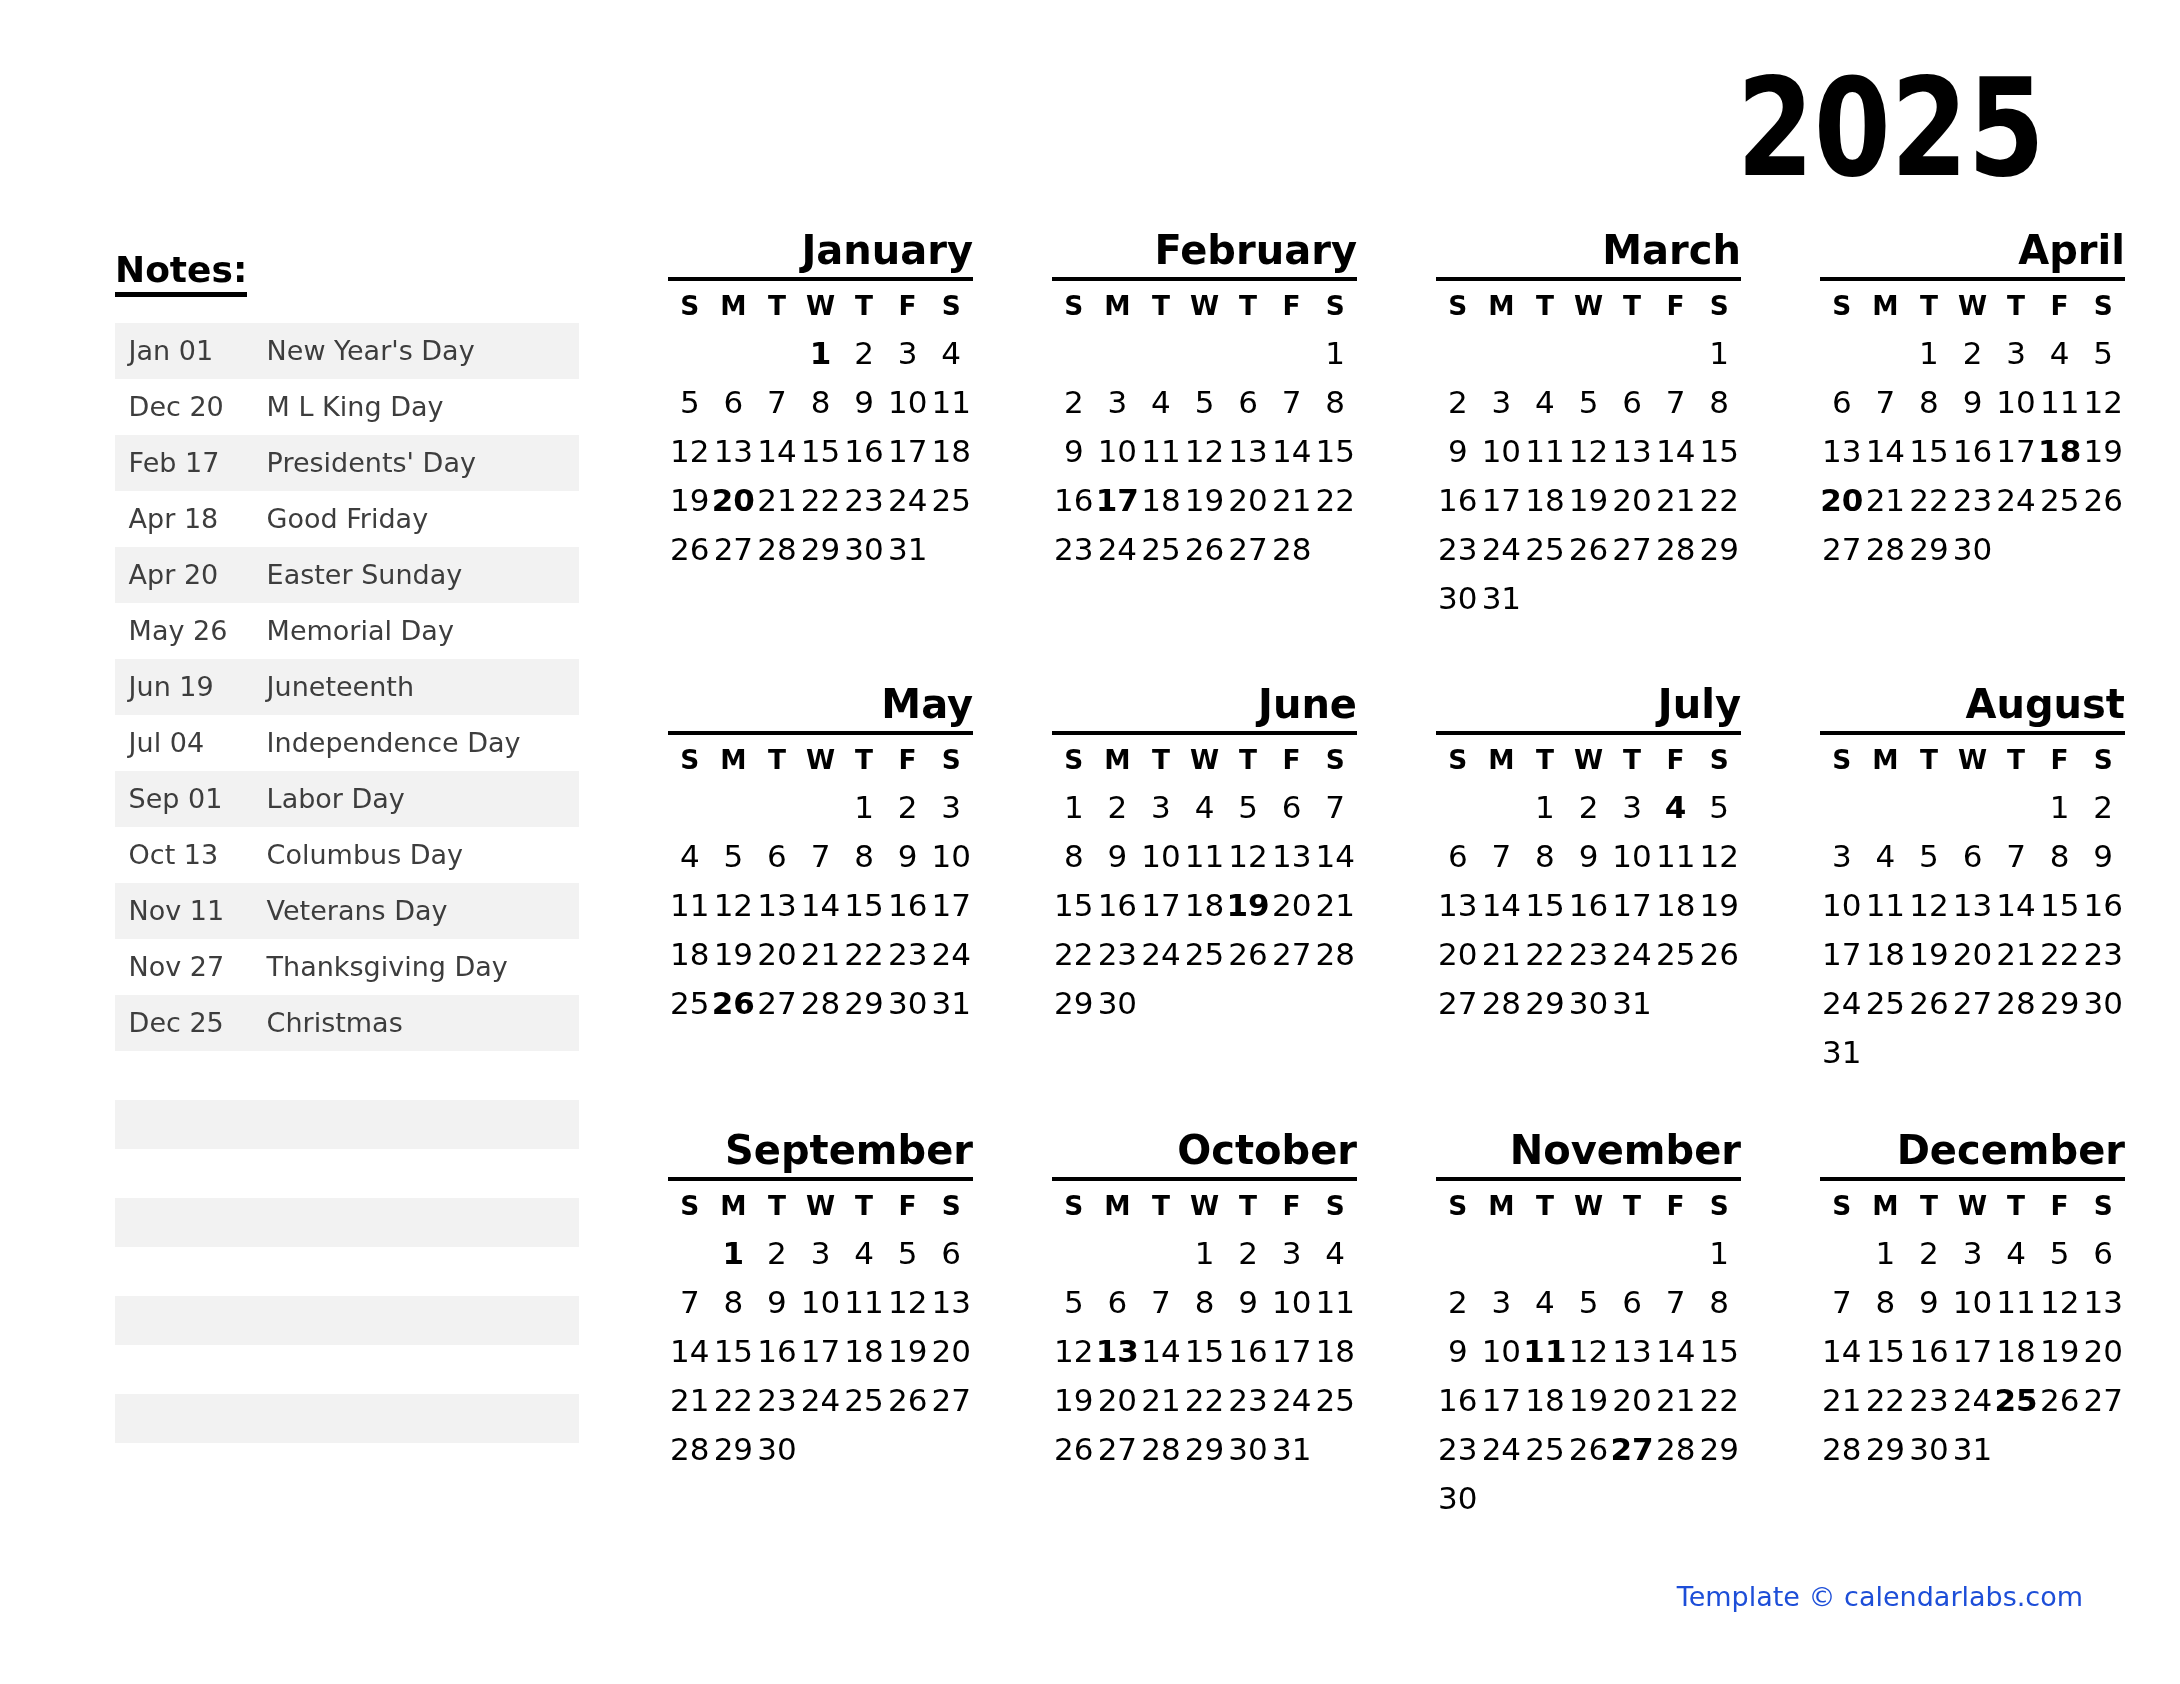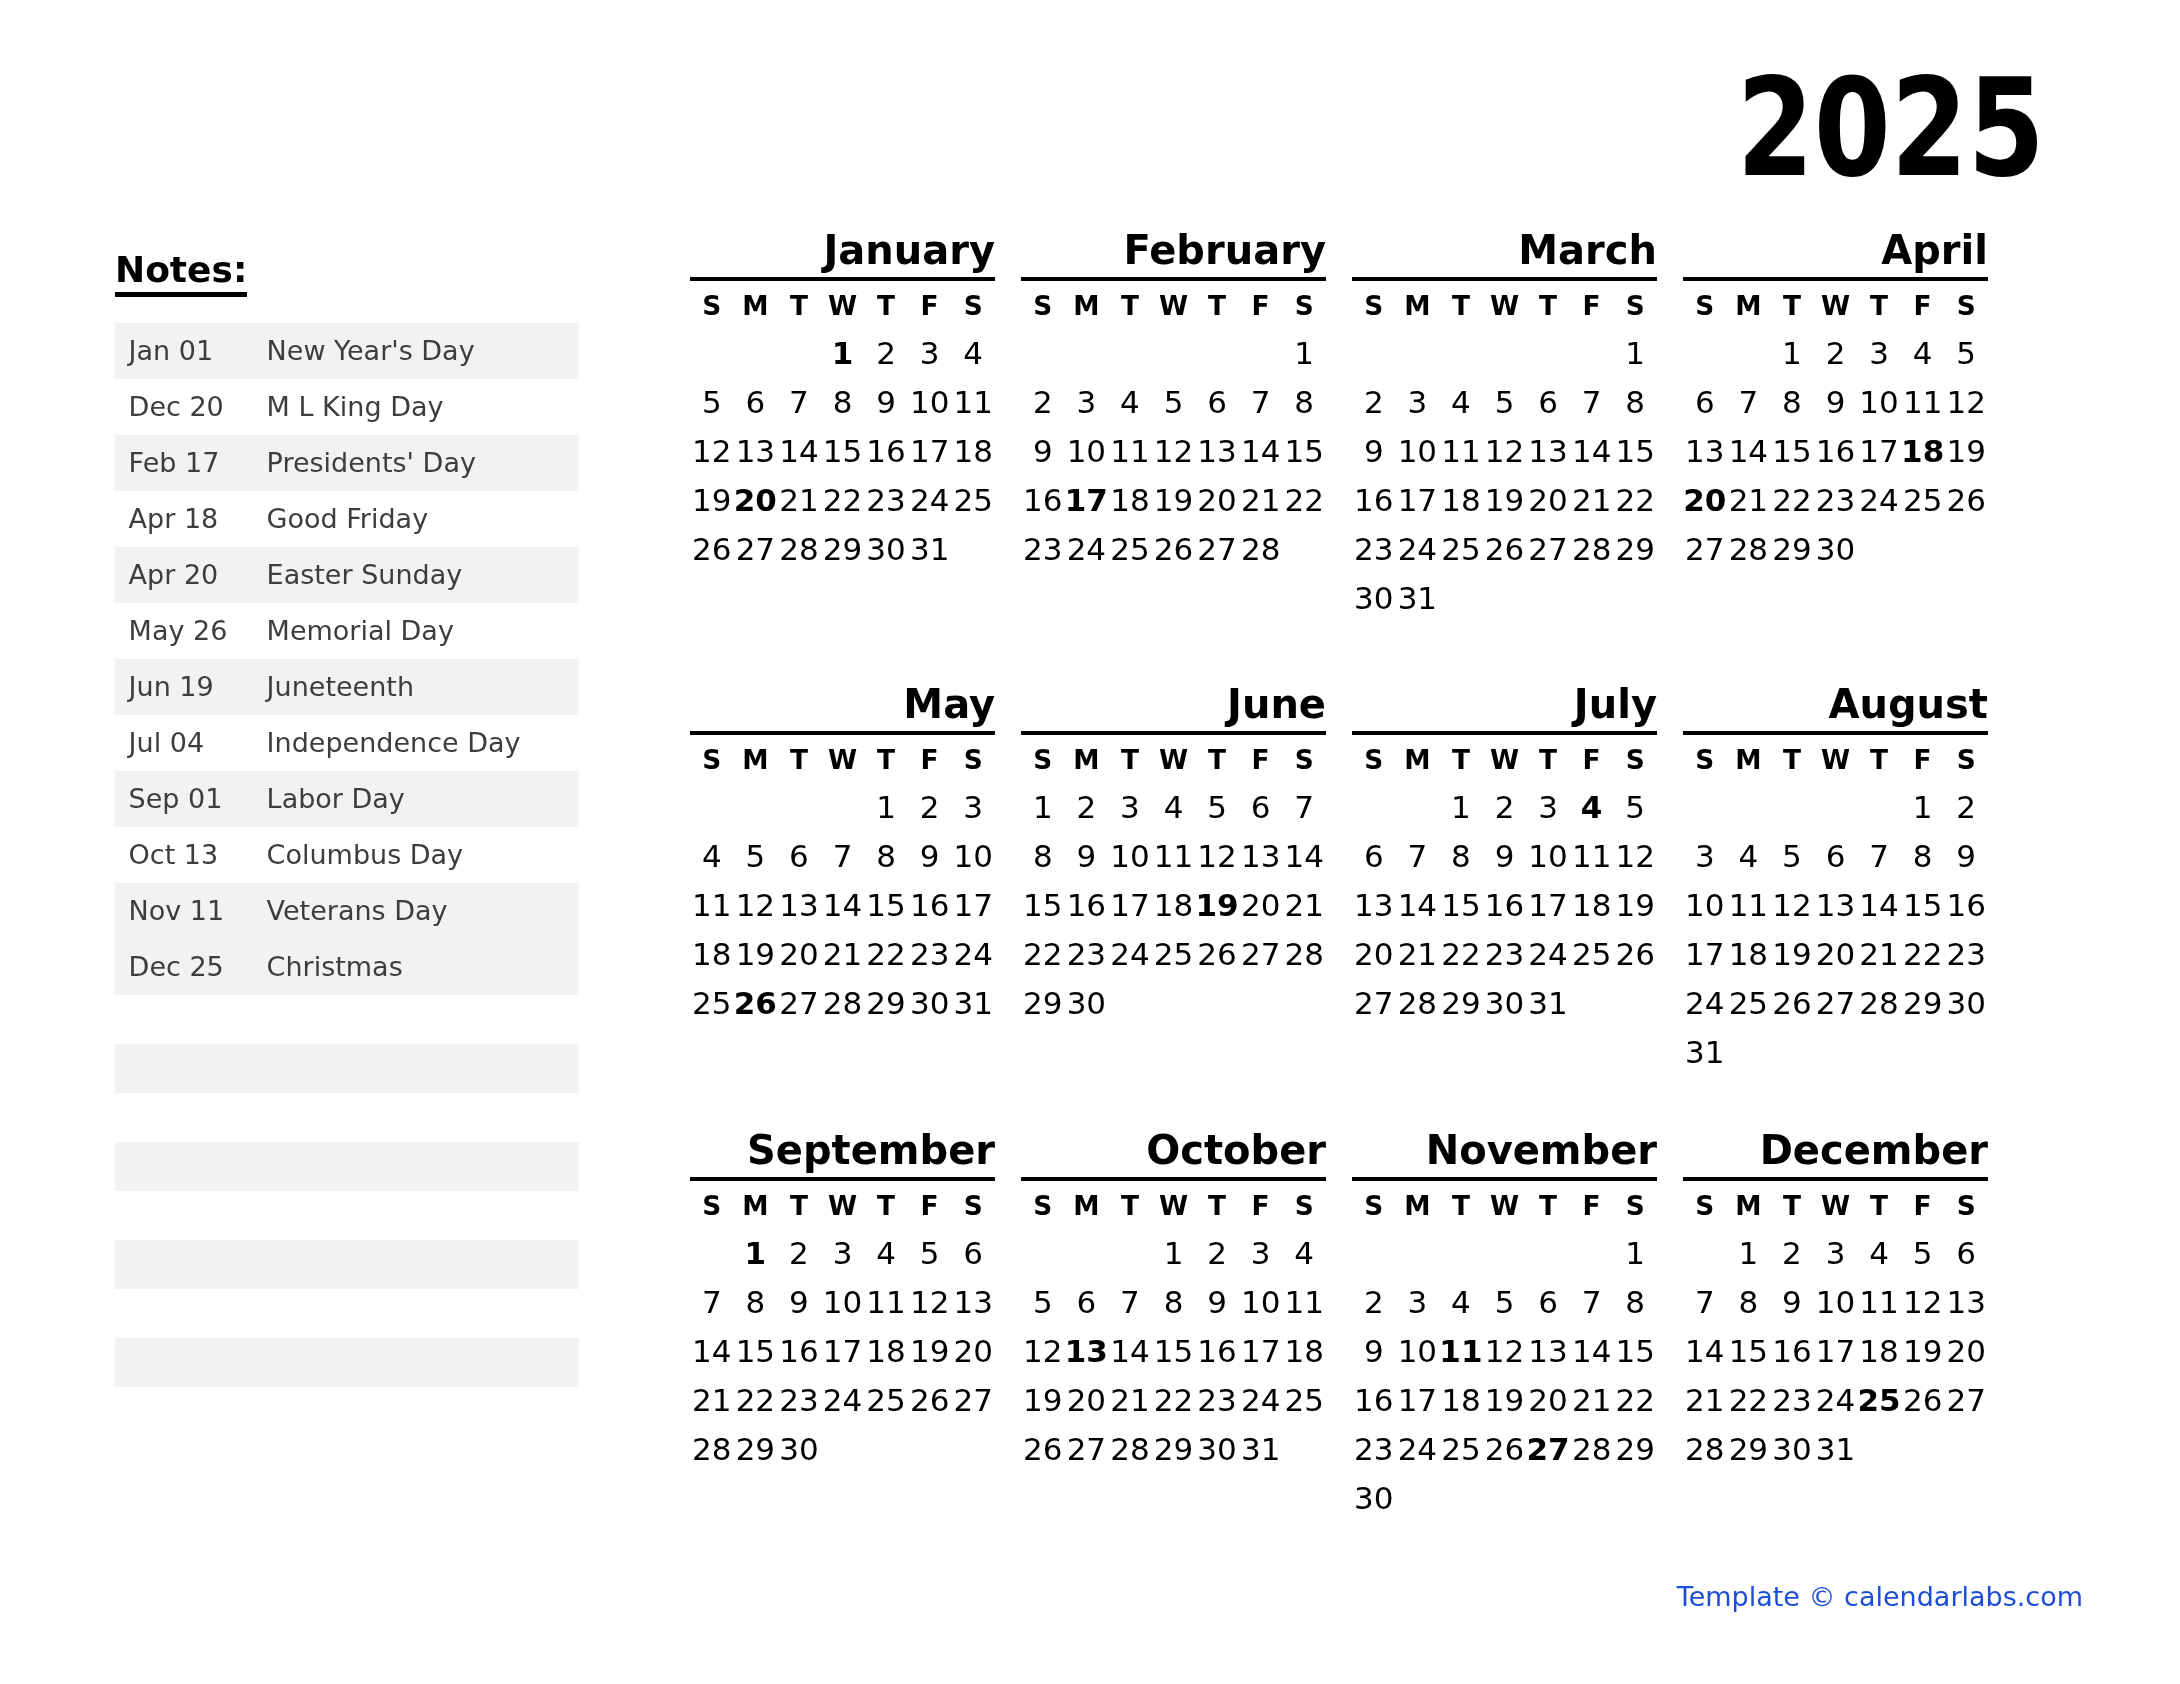--- a/index.html
+++ b/index.html
@@ -60,27 +60,27 @@
   .note-date {
     width: 138px;
     padding-left: 13.6px;
     flex: none;
   }
   .note-name { flex: 1; }
 
   
   #months-grid {
     position: absolute;
-    left: 690px;
+    left: 668px;
     top: 228px;
     width: 1375px;
     display: grid;
     grid-template-columns: repeat(4, 305px);
     grid-template-rows: 454px 446px auto;
-    column-gap: 26px;
+    column-gap: 79px;
     align-items: start;
   }
   .month { width: 305px; }
   .month-name {
     font-size: 40px;
     font-weight: bold;
     line-height: 44px;
     text-align: right;
     padding-bottom: 5.1px;
     border-bottom: 4.3px solid #000000;
@@ -162,20 +162,24 @@
           <span class="note-name">Labor Day</span>
         </div>
         <div class="note-row">
           <span class="note-date">Oct 13</span>
           <span class="note-name">Columbus Day</span>
         </div>
         <div class="note-row stripe">
           <span class="note-date">Nov 11</span>
           <span class="note-name">Veterans Day</span>
         </div>
+        <div class="note-row">
+          <span class="note-date">Nov 27</span>
+          <span class="note-name">Thanksgiving Day</span>
+        </div>
         <div class="note-row stripe">
           <span class="note-date">Dec 25</span>
           <span class="note-name">Christmas</span>
         </div>
         <div class="note-row empty"></div>
         <div class="note-row stripe empty"></div>
         <div class="note-row empty"></div>
         <div class="note-row stripe empty"></div>
         <div class="note-row empty"></div>
         <div class="note-row stripe empty"></div>

